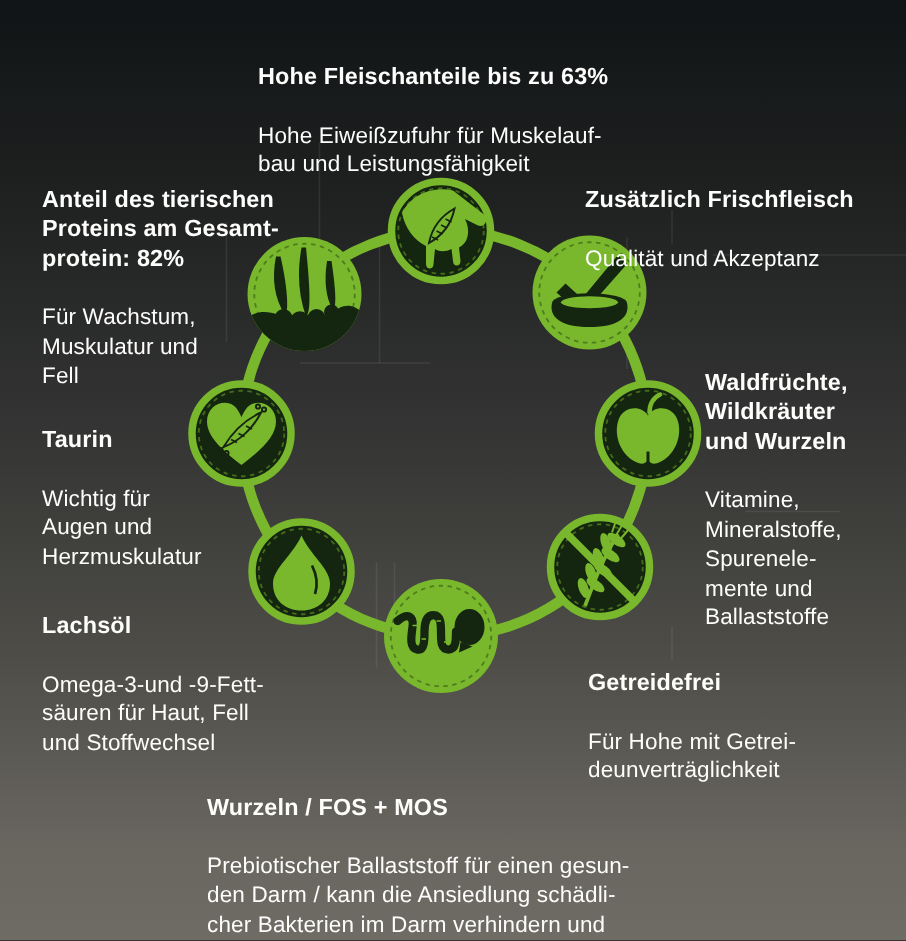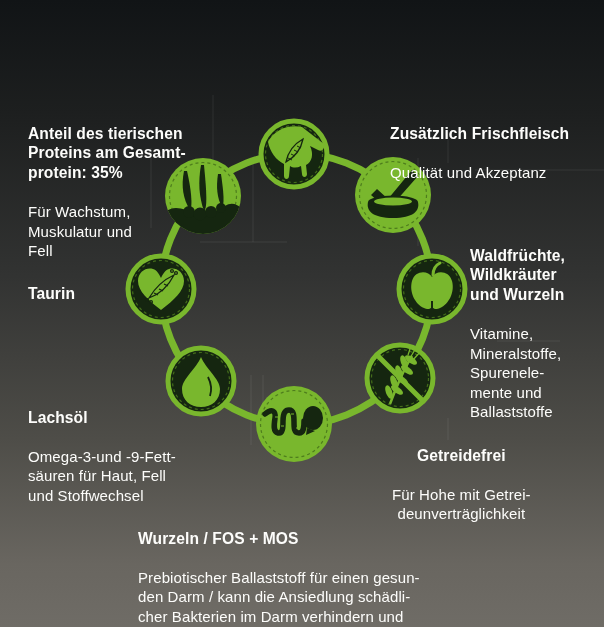--- a/index.html
+++ b/index.html
@@ -142,25 +142,30 @@
         <circle cx="-3" cy="18" r="6.5"></circle>
         <circle cx="8" cy="16" r="6"></circle>
         <circle cx="18" cy="12" r="5"></circle>
         <path d="M-19,-25 C-22,-10 -20,3 -13,14 C-10,11 -12,-8 -16,-25 Z"></path>
         <path d="M-2,-31 C-5,-14 -4,1 1,15 C5,12 3,-10 1,-31 Z"></path>
         <path d="M15,-22 C13,-9 14,2 19,11 C22,8 20,-8 18,-22 Z"></path>
       </g>
     </g>
   </svg>
 
+  <div class="block" style="left:172px;top:22px;">
+    <div class="title">Hohe Fleischanteile bis zu 63%</div>
+    <div class="body">Hohe Eiweißzufuhr für Muskelauf-
+bau und Leistungsfähigkeit</div>
+  </div>
 
   <div class="block" style="left:28px;top:104px;">
     <div class="title">Anteil des tierischen
 Proteins am Gesamt-
-protein: 35%</div>
+protein: 82%</div>
     <div class="body">Für Wachstum,
 Muskulatur und
 Fell</div>
   </div>
 
   <div class="block" style="left:470px;top:226px;">
     <div class="title">Waldfrüchte,
 Wildkräuter
 und Wurzeln</div>
     <div class="body">Vitamine,
@@ -170,30 +175,33 @@
 Ballaststoffe</div>
   </div>
 
   <div class="block" style="left:390px;top:104px;">
     <div class="title">Zusätzlich Frischfleisch</div>
     <div class="body">Qualität und Akzeptanz</div>
   </div>
 
   <div class="block" style="left:28px;top:264px;">
     <div class="title">Taurin</div>
+    <div class="body">Wichtig für
+Augen und
+Herzmuskulatur</div>
   </div>
 
   <div class="block" style="left:28px;top:388px;">
     <div class="title">Lachsöl</div>
     <div class="body">Omega-3-und -9-Fett-
 säuren für Haut, Fell
 und Stoffwechsel</div>
   </div>
 
-  <div class="block" style="left:392px;top:426px;text-align:center;">
+  <div class="block" style="left:392px;top:426px;">
     <div class="title">Getreidefrei</div>
     <div class="body">Für Hohe mit Getrei-
 deunverträglichkeit</div>
   </div>
 
   <div class="block" style="left:138px;top:509px;">
     <div class="title">Wurzeln / FOS + MOS</div>
     <div class="body">Prebiotischer Ballaststoff für einen gesun-
 den Darm / kann die Ansiedlung schädli-
 cher Bakterien im Darm verhindern und

